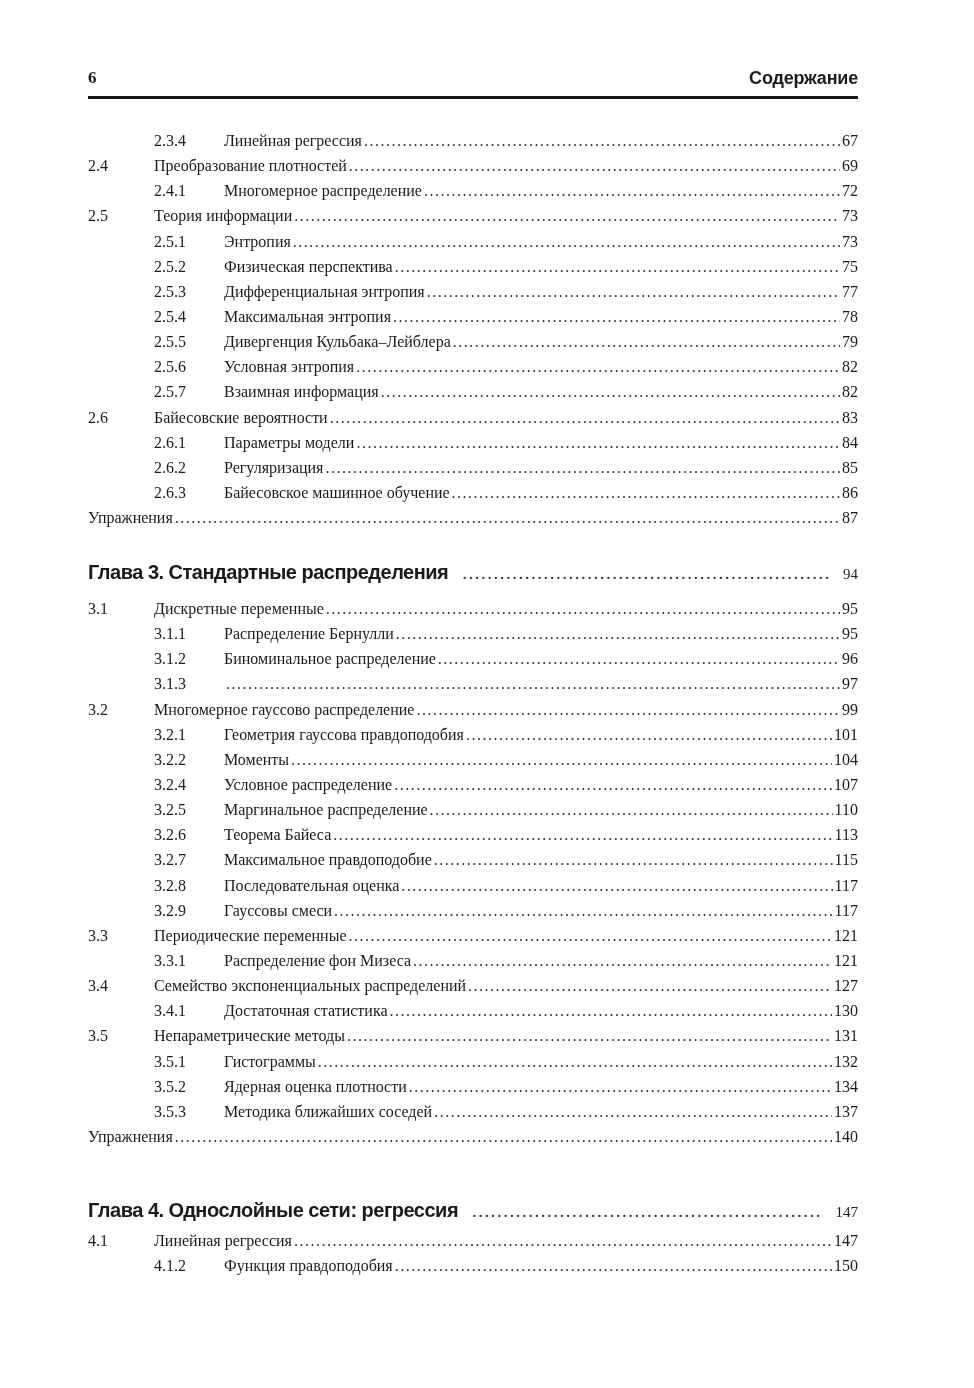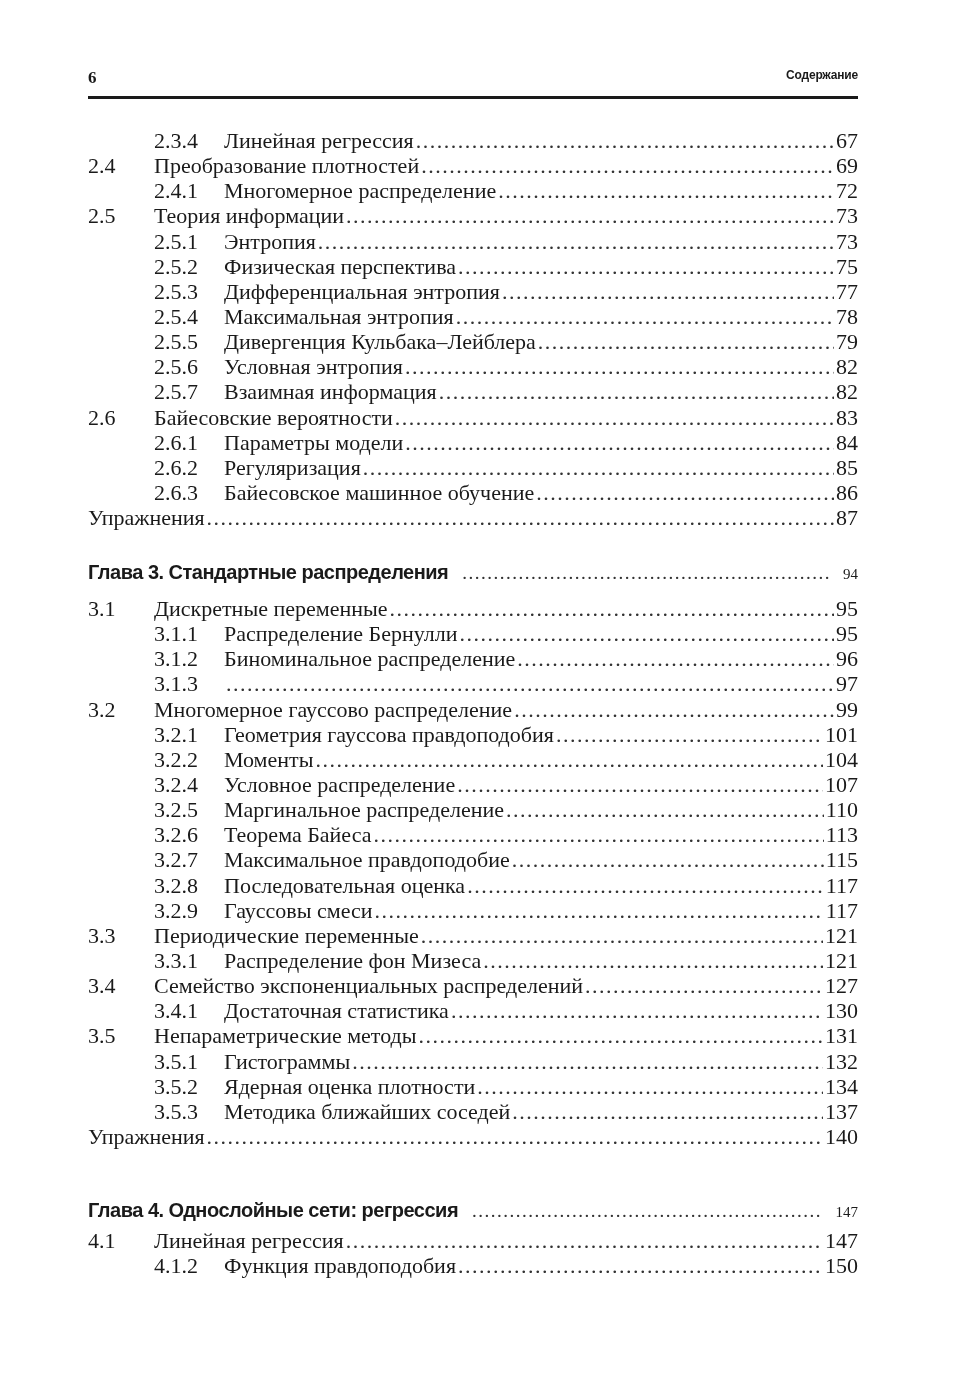--- a/index.html
+++ b/index.html
@@ -2,24 +2,24 @@
 <html><head>
 <meta charset="utf-8">
 <style>
   html, body { margin: 0; padding: 0; background: #ffffff; }
   body { width: 974px; height: 1388px; position: relative; overflow: hidden;
          font-family: "Liberation Serif", "DejaVu Serif", serif; color: #1a1a1a; }
   .page { position: absolute; left: 88px; top: 0; width: 770px; }
   .running-head { position: absolute; top: 66px; left: 0; width: 770px; height: 24px;
                   font-weight: bold; font-size: 17px; }
   .running-head .pgno { position: absolute; left: 0; top: 2px; }
-  .running-head .title { position: absolute; right: 0; top: 2px; font-family: "Liberation Sans", sans-serif; font-size: 12px; letter-spacing: -0.2px; }
+  .running-head .title { position: absolute; right: 0; top: 2px; font-family: "Liberation Sans", sans-serif; font-size: 18px; letter-spacing: -0.2px; }
   .rule { position: absolute; top: 96px; left: 0; width: 770px; height: 3px; background: #1a1a1a; }
   .toc { position: absolute; left: 0; width: 770px; }
-  .row { position: relative; height: 25.15px; line-height: 25px; font-size: 22px; display: flex; align-items: baseline; white-space: nowrap; }
+  .row { position: relative; height: 25.15px; line-height: 25px; font-size: 16px; display: flex; align-items: baseline; white-space: nowrap; }
   .row .num { flex: 0 0 auto; }
   .row.lvl1 .num { width: 66px; }
   .row.lvl2 .num { width: 70px; margin-left: 66px; }
   .row .label { flex: 0 0 auto; }
   .row .leader { flex: 1 1 auto; overflow: hidden; margin: 0 2px; letter-spacing: 1.5px; color: #333; }
   .row .leader::before { content: "......................................................................................................................................................................................................................................................"; }
   .row .page-no { flex: 0 0 auto; text-align: center; }
   .chapter { position: relative; height: 30px; line-height: 30px; display: flex; align-items: baseline; white-space: nowrap; gap: 12px; }
   .chapter .label { font-family: "Liberation Sans", sans-serif; font-weight: bold; font-size: 20px; letter-spacing: -0.5px; }
   .chapter .leader { flex: 1 1 auto; overflow: hidden; margin: 0 2px; letter-spacing: 1.5px; font-size: 19px; color: #333; }

